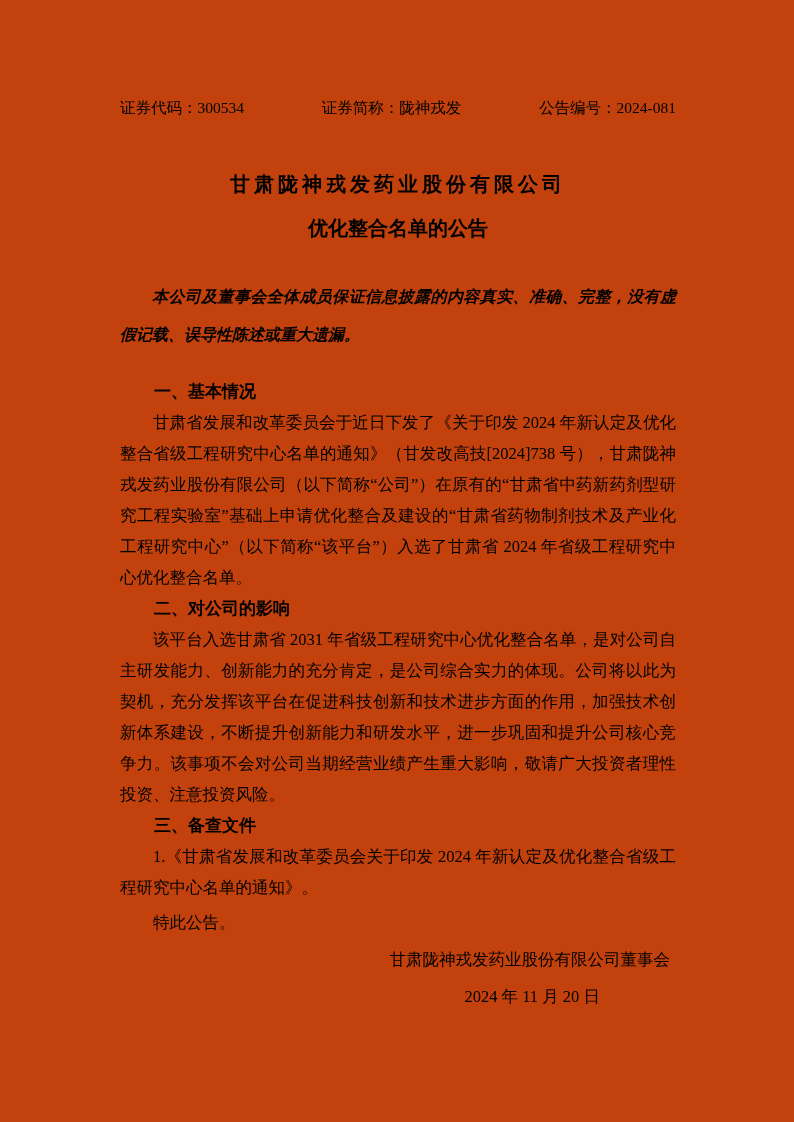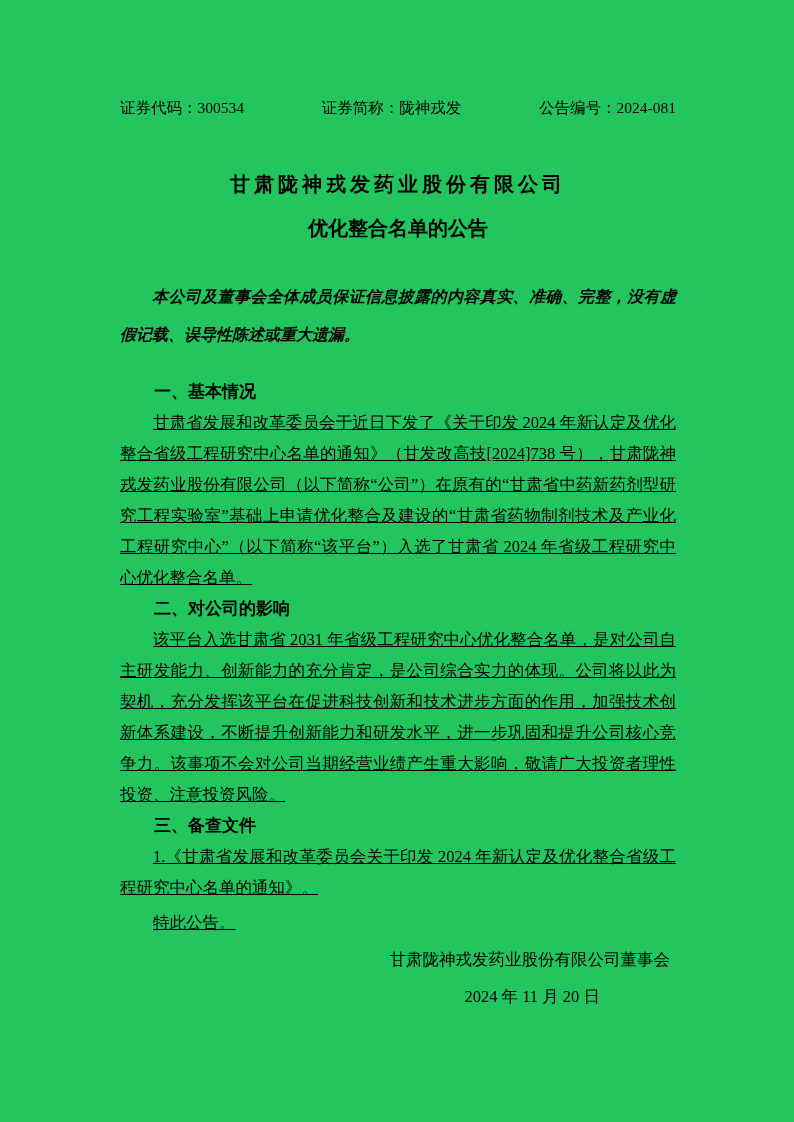--- a/index.html
+++ b/index.html
@@ -3,21 +3,21 @@
 <meta charset="utf-8">
 <style>
   html, body { margin: 0; padding: 0; background: #ffffff; }
   .page {
     position: relative;
     width: 794px;
     height: 1122px;
     margin: 0 auto;
     box-sizing: border-box;
     padding: 96px 118px 0 120px;
-    background: #22c55e;
+    background: #c2410c;
     color: #000000;
     font-family: "Liberation Serif", "DejaVu Serif", serif;
     font-size: 16.5px;
     overflow: hidden;
   }
   .doc-header {
     display: flex;
     justify-content: space-between;
     align-items: baseline;
     font-size: 15.5px;
@@ -50,21 +50,20 @@
     line-height: 31px;
     text-indent: 2em;
     font-family: "Liberation Sans", "DejaVu Sans", sans-serif;
   }
   .sec-heading.h2, .sec-heading.h3 { margin-top: 0; }
   .doc-p {
     margin: 0;
     line-height: 31px;
     text-indent: 2em;
     text-align: justify;
-    text-decoration: underline;
   }
   .notice {
     margin-top: 4px;
   }
   .closing {
     text-align: right;
     line-height: 31px;
   }
   .closing .signature { margin: 6px; }
   .closing .date { margin: 0 76px 0 0; }

